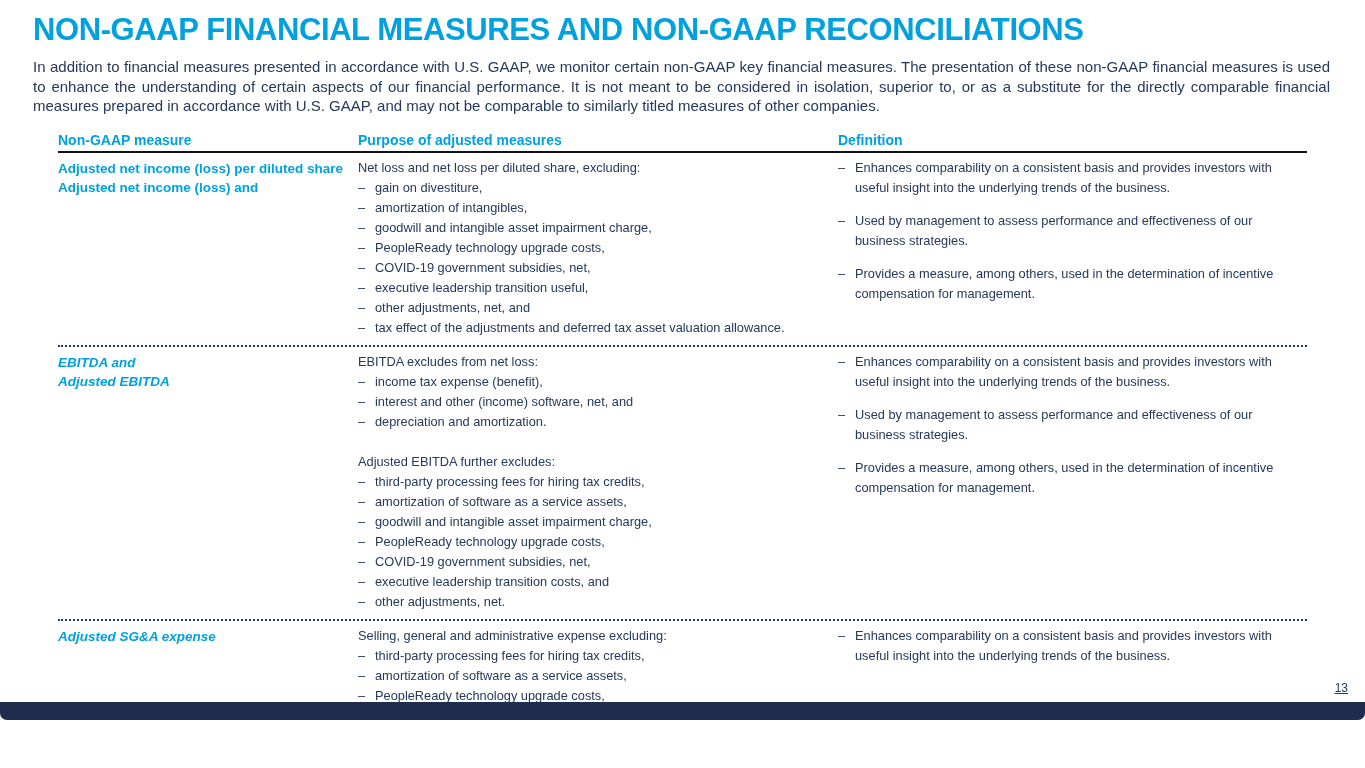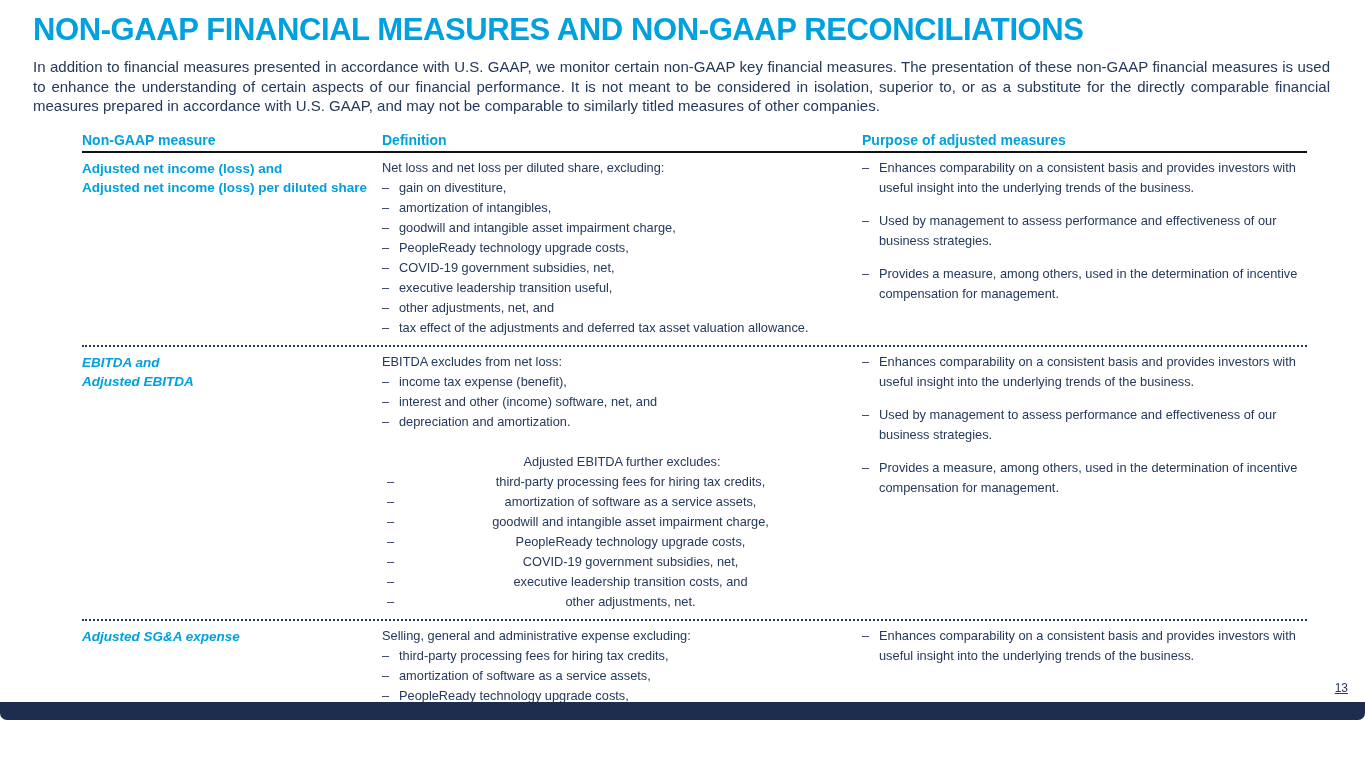--- a/index.html
+++ b/index.html
@@ -31,21 +31,20 @@
     text-align:justify;
     color:var(--body,#24395B);
   }
   .ngtable {
     margin:11px 58px 0 58px;
     color:var(--body,#24395B);
   }
   .grid-row {
     display:grid;
     grid-template-columns:300px 480px 1fr;
-    margin-left:24px;
   }
   .thead {
     font-size:14px;
     font-weight:bold;
     color:var(--accent,#00A1DE);
     padding-bottom:3px;
     border-bottom:2px solid #121212;
   }
   .row {
     padding:5px 0 7px 0;
@@ -58,21 +57,21 @@
     font-weight:bold;
     color:var(--accent,#00A1DE);
     padding:1px 12px 0 0;
   }
   .measure.italic { font-style:italic; }
   .definition, .purpose {
     font-size:12.8px;
     line-height:20px;
   }
   .purpose { padding-right:2px; }
-  .def-block + .def-block { margin-top:20px;text-align:center; }
+  .def-block + .def-block { margin-top:20px; }
   .li { display:flex; }
   .dash { flex:0 0 17px; }
   .li-text { flex:1 1 auto; }
   .p-li { margin-bottom:13px; }
   .p-li:last-child { margin-bottom:0; }
   .page-num {
     position:absolute;
     right:17px; bottom:25px;
     font-size:12px;
     color:var(--body,#24395B);
@@ -90,28 +89,28 @@
 
 <div class="slide">
 
   <h1 class="title">NON-GAAP FINANCIAL MEASURES AND NON-GAAP RECONCILIATIONS</h1>
 
   <p class="intro">In addition to financial measures presented in accordance with U.S. GAAP, we monitor certain non-GAAP key financial measures. The presentation of these non-GAAP financial measures is used to enhance the understanding of certain aspects of our financial performance. It is not meant to be considered in isolation, superior to, or as a substitute for the directly comparable financial measures prepared in accordance with U.S. GAAP, and may not be comparable to similarly titled measures of other companies.</p>
 
   <div class="ngtable">
     <div class="grid-row thead">
       <div>Non-GAAP measure</div>
+      <div>Purpose of adjusted measures</div>
       <div>Definition</div>
-      <div>Purpose of adjusted measures</div>
     </div>
     <div>
         <div class="grid-row row">
     <div class="measure">
+            <div>Adjusted net income (loss) per diluted share</div>
             <div>Adjusted net income (loss) and</div>
-            <div>Adjusted net income (loss) per diluted share</div>
           </div>
     <div class="definition">
             <div class="def-block">
               <div class="def-intro">Net loss and net loss per diluted share, excluding:</div>
               <div class="li">
                 <span class="dash">–</span>
                 <span class="li-text">gain on divestiture,</span>
               </div>
               <div class="li">
                 <span class="dash">–</span>

